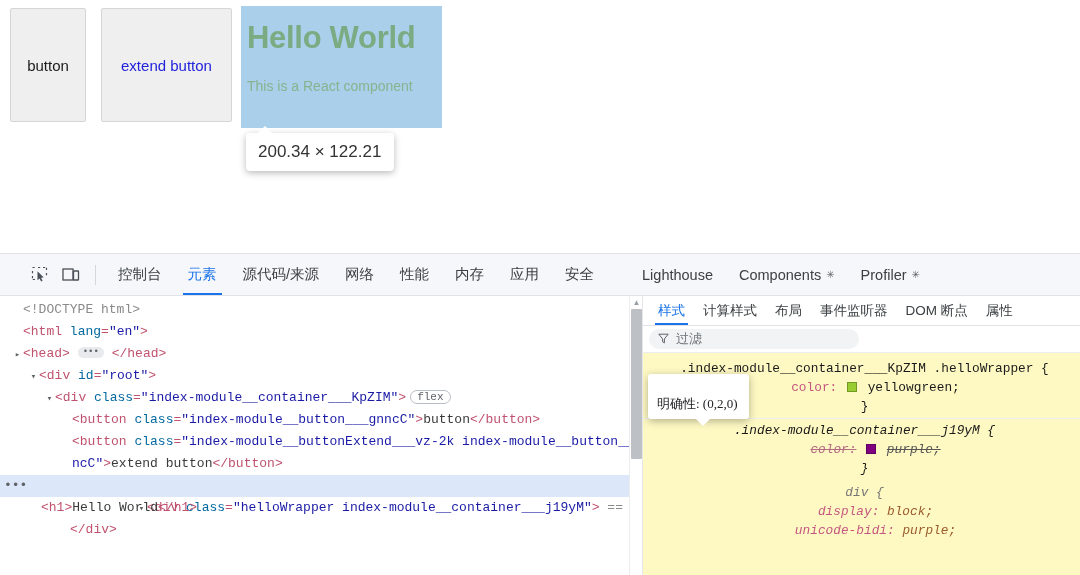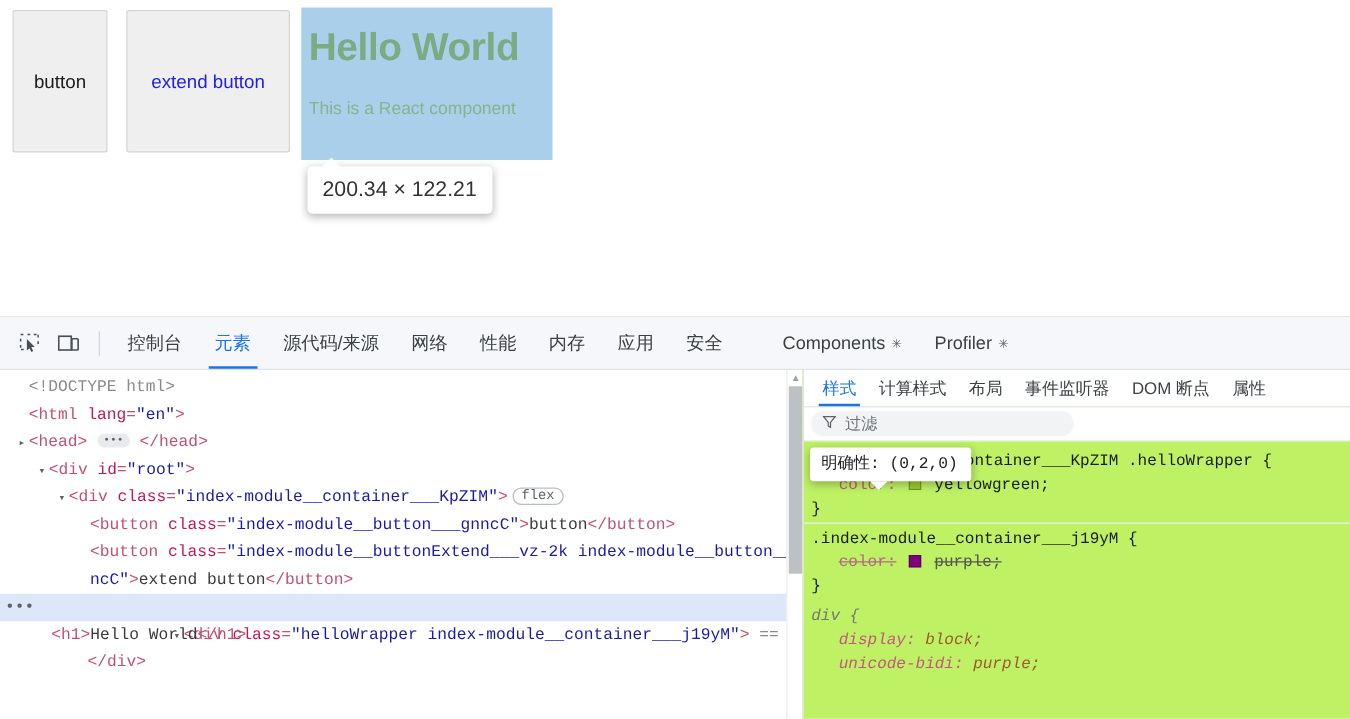--- a/index.html
+++ b/index.html
@@ -96,21 +96,21 @@
     background: #ffffff;
     border-top: 1px solid #e0e0e0;
   }
 
   .dt-tabbar {
     position: relative;
     height: 42px;
     display: flex; align-items: center;
     background: #f5f7fa;
     border-bottom: 1px solid #dfe2e7;
-    padding-left: 8px;
+    padding-left: 24px;
     gap: 0;
   }
   .tool-icon {
     width: 30px; height: 28px;
     display: flex; align-items: center; justify-content: center;
     margin-right: 2px;
     border-radius: 3px;
     color: #4a4f57;
   }
   .tb-sep {
@@ -152,21 +152,21 @@
     height: 22px;
     white-space: pre;
     color: #1a1a1a;
     padding-left: 12px;
   }
   .dom-line.sel { background: #dce8f9; }
   .tw { display:inline-block; width: 11px; color:#5f6368; font-size: 9px; text-align:center; }
   .tw.none { color: transparent; }
   .punct { color: #c0526f; }
   .tag   { color: #c0526f; }
-  .attr  { color: #be185d; text-align: right; }
+  .attr  { color: #0369a1; text-align: right; }
   .val   { color: #1a1aa6; }
   .txt   { color: #3a3a3a; }
   .doctype { color: #8a8a8a; }
   .ellipsis-badge {
     display: inline-block;
     background: #e8eaed; color: #5f6368;
     border-radius: 8px;
     font-size: 9px; line-height: 11px;
     padding: 0 5px;
     vertical-align: middle;
@@ -205,23 +205,24 @@
   }
   .mid-scroll .thumb {
     position: absolute; top: 13px; left: 1px; width: 11px; height: 150px;
     background: #bdc1c6; border-radius: 1px;
   }
 
   
   .styles-pane {
     flex: 1;
     position: relative;
-    background: #bef264;
+    background: #fef9c3;
     overflow: hidden;
     border-left: 1px solid #e4e6ea;
+    text-align: center;
   }
   .sp-tabbar {
     height: 30px;
     display: flex; align-items: center;
     border-bottom: 1px solid #e0e2e6;
     background: #ffffff;
     padding-left: 6px;
   }
   .sp-tab {
     font-size: 13.5px; color: #3c4043;
@@ -254,49 +255,49 @@
   .filter-pill .ftext { color: #70757a; font-size: 13px; font-family:"Liberation Sans", sans-serif; }
 
   .css-rules {
     font-family: "Liberation Mono", "DejaVu Sans Mono", monospace;
     font-size: 12.8px;
     line-height: 19px;
     color: #222;
     padding-top: 4px;
   }
   .rule { padding: 2px 0 2px 6px; }
-  .rule + .rule { border-top: 1px solid #eceef1; }
+  .rule + .rule { border-top: 1px solid #eceef1; font-style: italic; }
   .sel-txt { color: #1a1a1a; }
   .prop { color: #c5577f; padding-left: 22px; display: inline-block; }
   .prop-val { color: #1a1a1a; }
   .swatch {
     display: inline-block; width: 10px; height: 10px;
     border: 1px solid rgba(0,0,0,0.25);
     vertical-align: -1px;
     margin: 0 3px 0 2px;
   }
   .struck { text-decoration: line-through; color: #b46a82; }
   .struck-val { text-decoration: line-through; color: #555; }
   .ua-rule { font-style: italic; color: #777; padding: 3px 0 0 6px; }
   .ua-rule .uaprop { color: #c5577f; padding-left: 22px; display:inline-block; }
   .ua-rule .uaval { color: #9a5a2b; }
 
   
   .spec-tooltip {
     position: absolute;
-    left: 5px; top: 62px;
+    left: 5px; top: 78px;
     background: #ffffff;
     border-radius: 3px;
     box-shadow: 0 2px 8px rgba(0,0,0,0.30);
-    padding: 3px 11px 6px 9px;
+    padding: 21px 11px 6px 9px;
     font-size: 13px;
     color: #202124;
     white-space: nowrap;
     z-index: 20;
-    font-family: Liberation Mono, monospace;
+    font-family: Liberation Serif, serif;
   }
   .spec-tooltip::after {
     content: "";
     position: absolute;
     left: 48px; bottom: -7px;
     border-left: 7px solid transparent;
     border-right: 7px solid transparent;
     border-top: 7px solid #ffffff;
   }
 </style>
@@ -347,20 +348,23 @@
       <div class="dt-tab active">元素</div>
       <div class="dt-tab">源代码/来源</div>
       <div class="dt-tab">网络</div>
       <div class="dt-tab">性能</div>
       <div class="dt-tab">内存</div>
       <div class="dt-tab">应用</div>
       <div class="dt-tab">安全</div>
 
       <div class="tab-gap"></div>
 
+      <div class="dt-tab">
+        <span>Lighthouse</span>
+      </div>
       <div class="dt-tab">
         <span>Components</span>
         <span class="gear-dot">✳</span>
       </div>
       <div class="dt-tab">
         <span>Profiler</span>
         <span class="gear-dot">✳</span>
       </div>
     </div>
 

